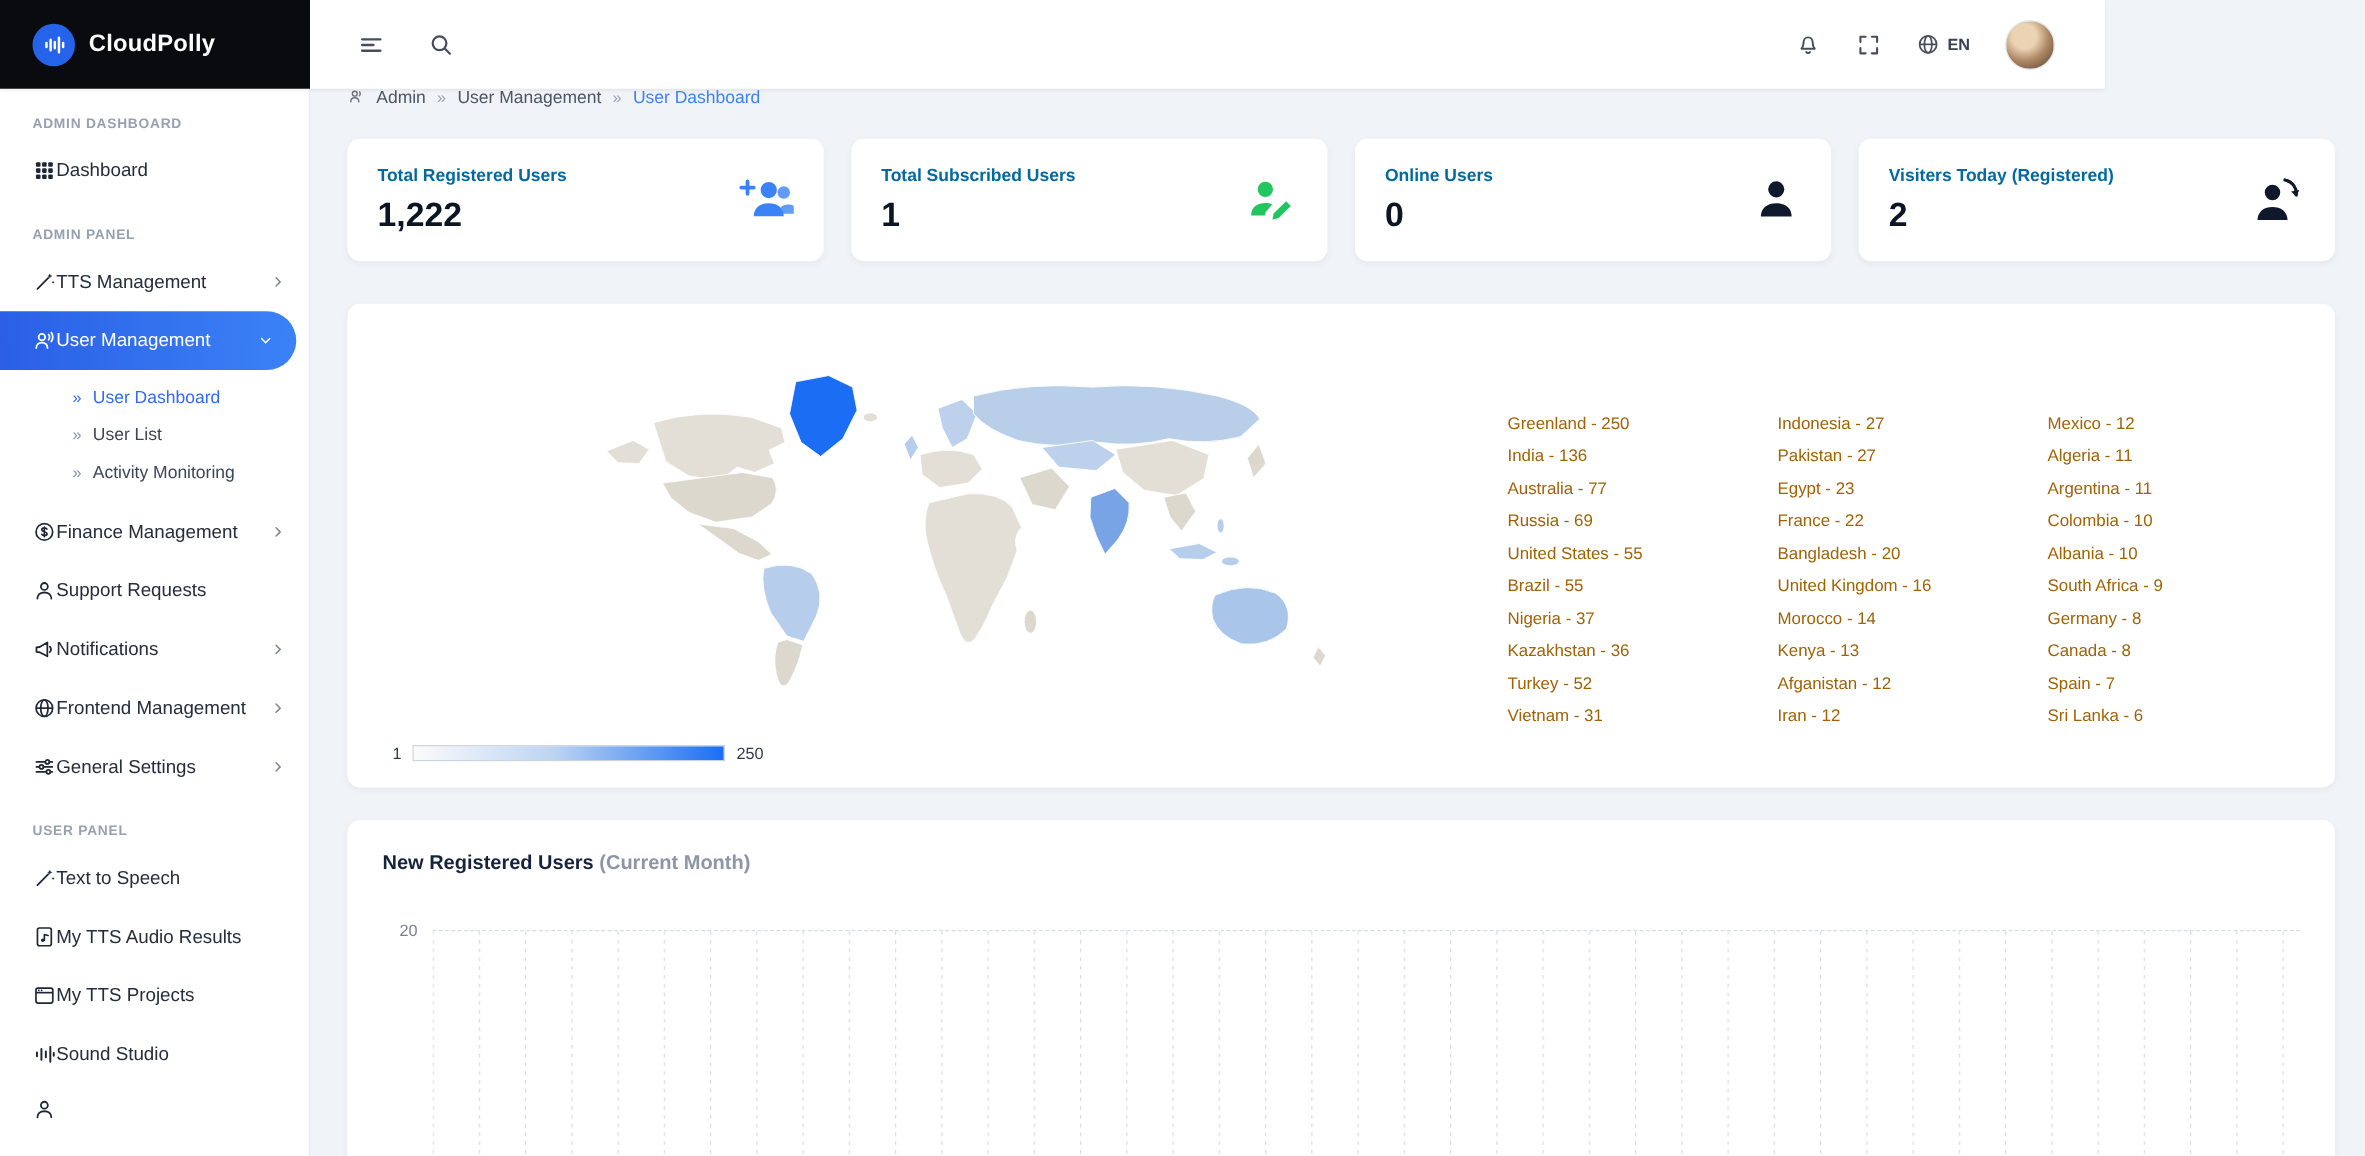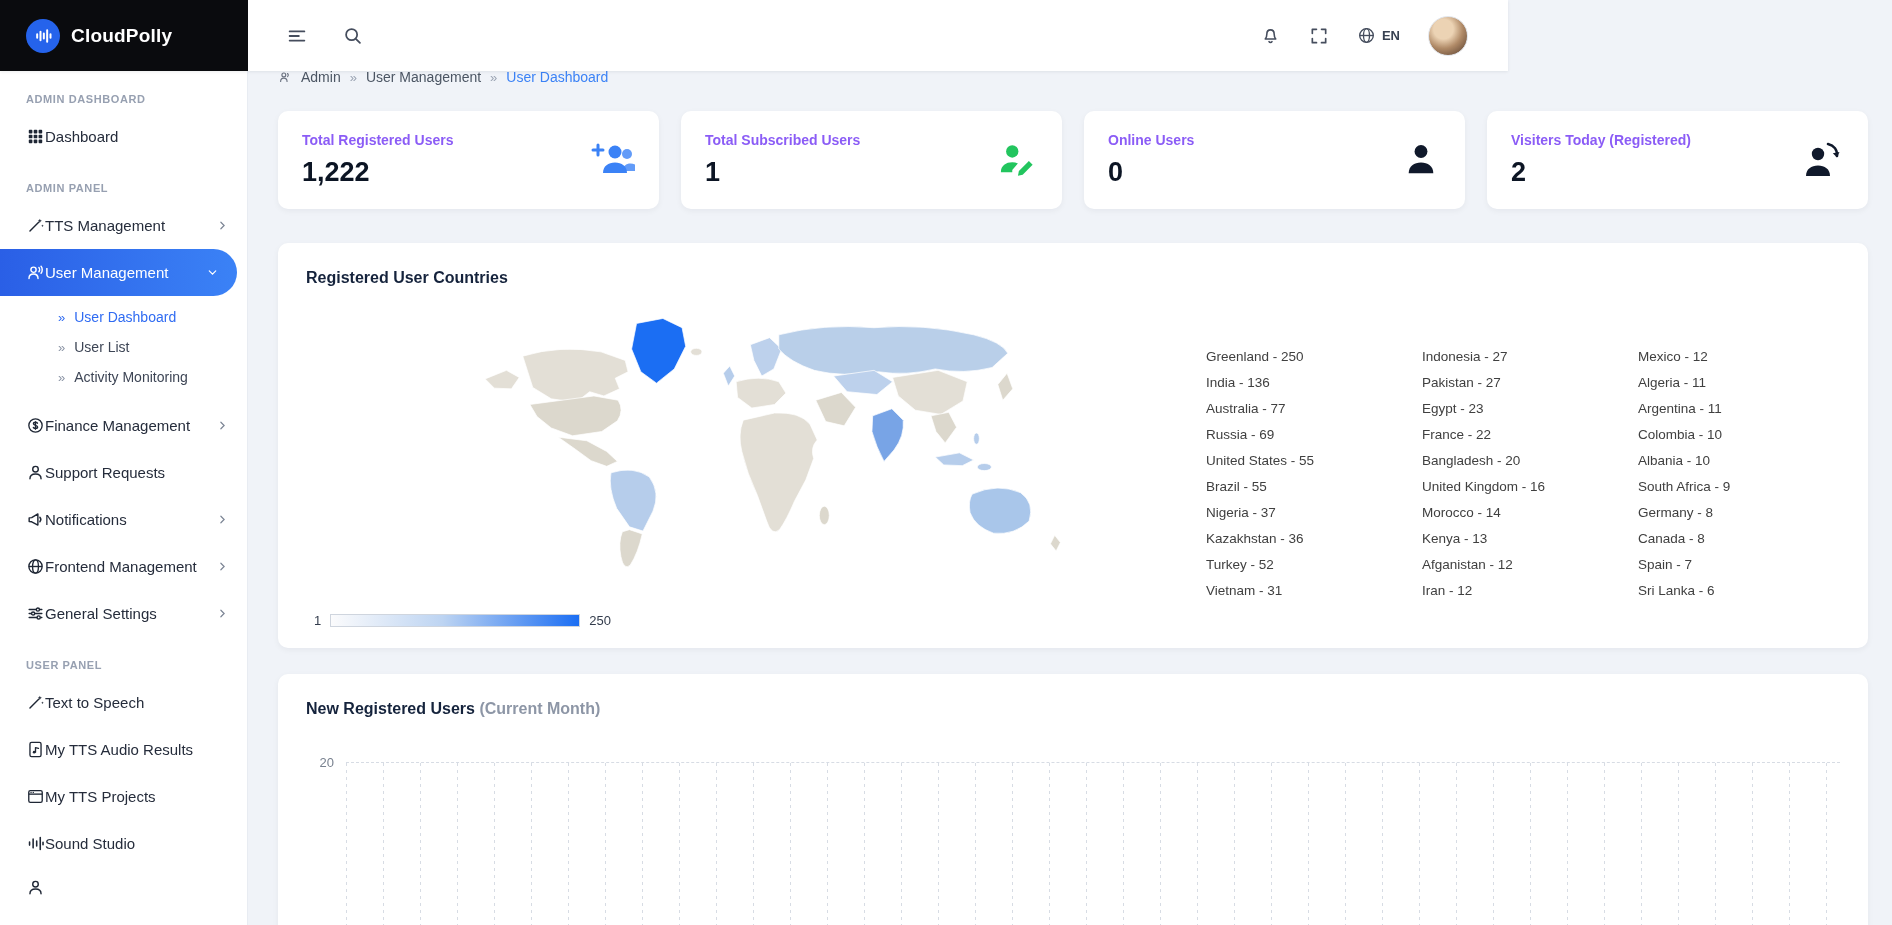--- a/index.html
+++ b/index.html
@@ -1,20 +1,20 @@
 <!DOCTYPE html>
 <html><head>
 <meta charset="utf-8">
 <style>
   * { box-sizing: border-box; margin: 0; padding: 0; }
   html,body { width:1892px; height:925px; overflow:hidden; }
   body { font-family:"Liberation Sans", sans-serif; background:#f0f3f8; color:#1c2533; }
 
   
-  .navbar { position:fixed; top:0; left:0; width:1508px; height:71px; background:#fff;
+  .navbar { position:fixed; top:0; left:0; width:1684px; height:71px; background:#fff;
             display:flex; align-items:stretch; z-index:50; box-shadow:0 1px 3px rgba(15,23,42,.08); }
   .brand { width:248px; background:#0a0b0e; display:flex; align-items:center; gap:11px; padding-left:26px; flex:0 0 auto; cursor:pointer; }
   .brand-mark { width:34px; height:34px; border-radius:50%; background:#2563eb; display:flex; align-items:center; justify-content:center; }
   .brand-name { color:#fff; font-size:19px; font-weight:800; letter-spacing:.2px; }
   .nav-icons-left { display:flex; align-items:center; gap:34px; padding-left:38px; }
   .nav-icon { color:#454d5d; display:flex; align-items:center; justify-content:center; cursor:pointer; }
   .nav-right { margin-left:auto; display:flex; align-items:center; gap:28px; padding-right:40px; }
   .lang { display:flex; align-items:center; gap:6px; font-size:13px; font-weight:600; color:#374151; cursor:pointer; }
   .avatar { width:40px; height:40px; border-radius:50%; cursor:pointer;
             background: radial-gradient(circle at 38% 32%, #ecd3b4 0 28%, #b08a67 55%, #6e523d 85%, #4e3a2b);
@@ -46,41 +46,41 @@
   .breadcrumb .crumb { cursor:pointer; }
   .breadcrumb .sep { color:#9aa3b2; font-size:13px; }
   .breadcrumb .crumb.current { color:#3b82f6; }
   .bc-icon { color:#6b7280; display:flex; }
 
   
   .stats-row { display:grid; grid-template-columns:repeat(4,1fr); gap:22px; margin-top:26px; }
   .stat-card { background:#fff; border-radius:10px; padding:19px 24px; height:98px;
                display:flex; justify-content:space-between; align-items:center;
                box-shadow:0 2px 6px rgba(15,23,42,.05); }
-  .stat-label { font-size:14px; font-weight:700; color:#8b5cf6; }
+  .stat-label { font-size:14px; font-weight:700; color:#0369a1; }
   .stat-value { font-size:27px; font-weight:800; color:#0c1524; margin-top:9px; }
   .stat-icon { flex:0 0 auto; display:flex; }
 
   
   .card { background:#fff; border-radius:10px; box-shadow:0 2px 6px rgba(15,23,42,.05); }
   .map-card { margin-top:34px; padding:26px 28px 20px; }
   .card-title { font-size:16px; font-weight:800; color:#15233c; }
   .card-title .subtitle { color:#8d96a6; font-weight:700; }
 
   .map-flex { display:flex; margin-top:10px; }
   .map-area { flex:1 1 auto; }
   .map-svg { display:block; width:640px; height:306px; margin-left:140px; }
   .legend { display:flex; align-items:center; gap:9px; margin:10px 0 0 8px; font-size:13px; color:#333c4c; }
   .legend-bar { width:250px; height:13px; border:1px solid #cfd5de;
                 background:linear-gradient(to right,#fbfbfc,#bdd4f2 45%,#1b6ef3); }
 
   .countries { flex:0 0 640px; padding:34px 0 0 6px; }
   .countries-title { font-size:15px; font-weight:800; color:#15233c; }
   .countries-grid { display:grid; grid-template-columns:repeat(3,1fr); column-gap:14px; margin-top:13px; }
-  .country-row { font-size:13.5px; color:#404040; line-height:26px; white-space:nowrap; }
+  .country-row { font-size:13.5px; color:#a16207; line-height:26px; white-space:nowrap; }
 
   
   .chart-card { margin-top:26px; padding:26px 28px; height:400px; }
   .chart-area { display:flex; margin-top:44px; }
   .y-axis { width:40px; text-align:right; padding-right:12px; font-size:13px; color:#78818f; transform:translateY(-7px); }
   .plot { flex:1; height:230px; border-top:1px dashed #d7dce4; }
   .plot svg { display:block; width:100%; height:100%; }
 
   svg { overflow:visible; }
 </style>
@@ -406,21 +406,20 @@
           <circle cx="20" cy="14" r="6.2" fill="#10192b"></circle>
           <path d="M8 36c0-7 5.4-10.5 12-10.5S32 29 32 36z" fill="#10192b"></path>
           <path d="M30 4c6 1.5 9.5 6 9 12" stroke="#10192b" stroke-width="2.6" fill="none" stroke-linecap="round"></path>
           <path d="M41.5 12l-2.6 5.2-4.1-4z" fill="#10192b"></path>
         </svg>
       </span>
     </div>
   </div>
 
   <section class="card map-card">
-    <div class="card-title">Registered User Countries</div>
 
     <div class="map-flex">
       <div class="map-area">
         <svg class="map-svg" viewBox="0 0 900 400" preserveAspectRatio="xMidYMid meet">
           <g stroke="#ffffff" stroke-width="1">
             <path d="M55,100 L85,88 L103,98 L92,114 L68,113 Z" fill="#e3dfd6"></path>
             <path d="M108,68 Q160,52 218,62 L252,74 L256,90 L238,99 L244,114 L222,124 L202,118 L183,133 L148,128 L122,112 Z" fill="#e3dfd6"></path>
             <path d="M118,136 L208,124 L242,130 Q251,144 241,159 L219,174 L178,180 L148,169 L128,153 Z" fill="#dcd8cd"></path>
             <path d="M158,182 L198,187 L226,202 L241,216 L226,223 L204,215 L182,199 Z" fill="#dcd8cd"></path>
             <path d="M268,22 L305,15 L332,28 L337,54 L321,86 L296,106 L274,90 L261,58 Z" fill="#1b6ef3"></path>

